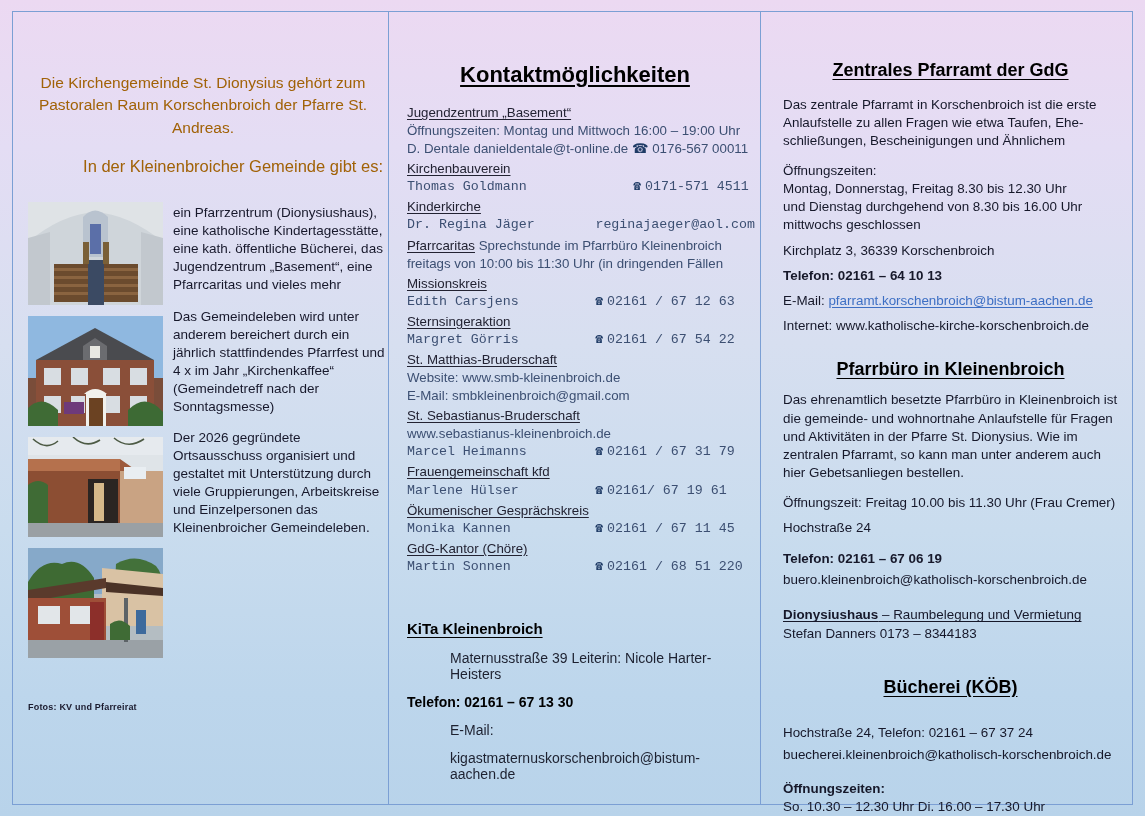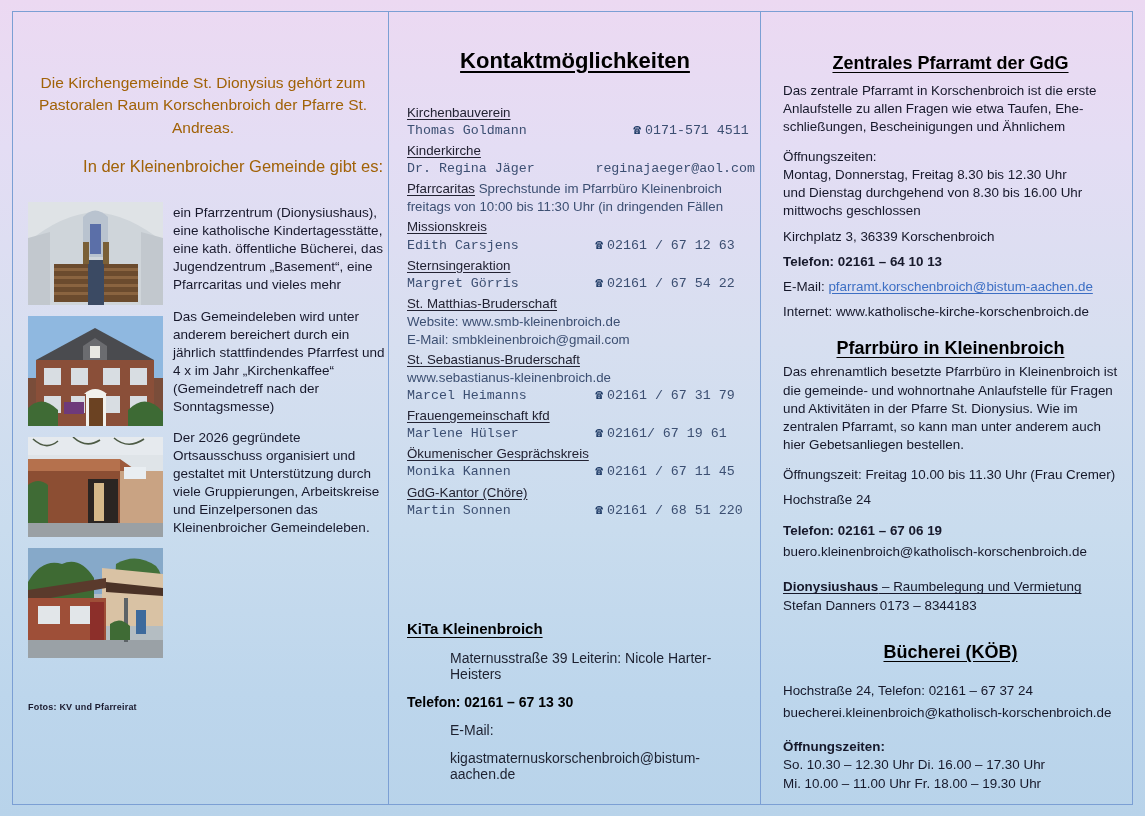--- a/index.html
+++ b/index.html
@@ -35,21 +35,21 @@
   .credit{
     position:absolute;left:15px;top:690px;font-size:9px;font-weight:bold;
     color:#1a1a2e;letter-spacing:.2px;
   }
   .lbody{position:absolute;left:160px;top:192px;width:215px;font-size:13.5px;color:#17182b;line-height:1.33;}
   .lbody p{margin:0 0 14px 0;}
 
   
   .colM{left:377px;top:0;width:370px;height:794px;}
   .m-title{
-    position:absolute;left:0;top:36px;width:370px;text-align:center;
+    position:absolute;left:0;top:50px;width:370px;text-align:center;
     font-size:22px;font-weight:bold;color:#000;
     text-decoration:underline;text-underline-offset:3px;
   }
   .contacts{position:absolute;left:17px;top:92px;width:348px;}
   .c-block{margin-bottom:2px;}
   .c-head{
     font-size:13.3px;color:#222232;text-decoration:underline;
     text-underline-offset:2px;line-height:1.36;
   }
   .c-line{font-size:13.3px;color:#3c4f72;line-height:1.36;display:flex;align-items:baseline;font-family:Liberation Mono, monospace;}
@@ -73,21 +73,21 @@
     width:100%;text-align:center;font-size:18px;font-weight:bold;color:#000;
     text-decoration:underline;text-underline-offset:3px;
   }
   .rwrap{position:absolute;left:22px;top:40px;width:335px;}
   .r-p{font-size:13.4px;color:#16182a;line-height:1.36;margin:0;}
   .r-gap{height:11px;}
   .r-gap-s{height:7px;}
   .r-b{font-weight:bold;}
   .r-link{color:#3d6fc4;text-decoration:underline;text-underline-offset:2px;}
   .r-u{text-decoration:underline;text-underline-offset:2px;}
-  .r-title-wrap{margin:1px -22px;}
+  .r-title-wrap{margin:8px -22px;}
 </style>
 </head>
 <body>
 
 <div class="page">
 
   <div class="divider" style="left:375px;"></div>
   <div class="divider" style="left:747px;"></div>
 
   <div class="col colL">
@@ -194,20 +194,29 @@
       <p>Das Gemeindeleben wird unter anderem bereichert durch ein jährlich stattfindendes Pfarrfest und 4 x im Jahr „Kirchenkaffee“ (Gemeindetreff nach der Sonntagsmesse)</p>
       <p>Der 2026 gegründete Ortsausschuss organisiert und gestaltet mit Unterstützung durch viele Gruppierungen, Arbeitskreise und Einzelpersonen das Kleinenbroicher Gemeindeleben.</p>
     </div>
   </div>
 
   <div class="col colM">
     <div class="m-title">Kontaktmöglichkeiten</div>
 
     <div class="contacts">
 
+      <div class="c-block">
+        <div class="c-head">Jugendzentrum „Basement“</div>
+        <div class="c-free">Öffnungszeiten:   Montag und Mittwoch  16:00 – 19:00 Uhr</div>
+        <div class="c-free">
+          <span>D. Dentale  danieldentale@t-online.de</span>
+          <span class="inline-ico">☎</span>
+          <span>0176-567 00011</span>
+        </div>
+      </div>
 
       <div class="c-block">
         <div class="c-head">Kirchenbauverein</div>
         <div class="c-line">
           <span class="c-name">Thomas Goldmann</span>
           <span class="c-spacer"></span>
           <span class="c-ico">☎</span>
           <span style="flex:0 0 110px">0171-571 4511</span>
         </div>
       </div>

